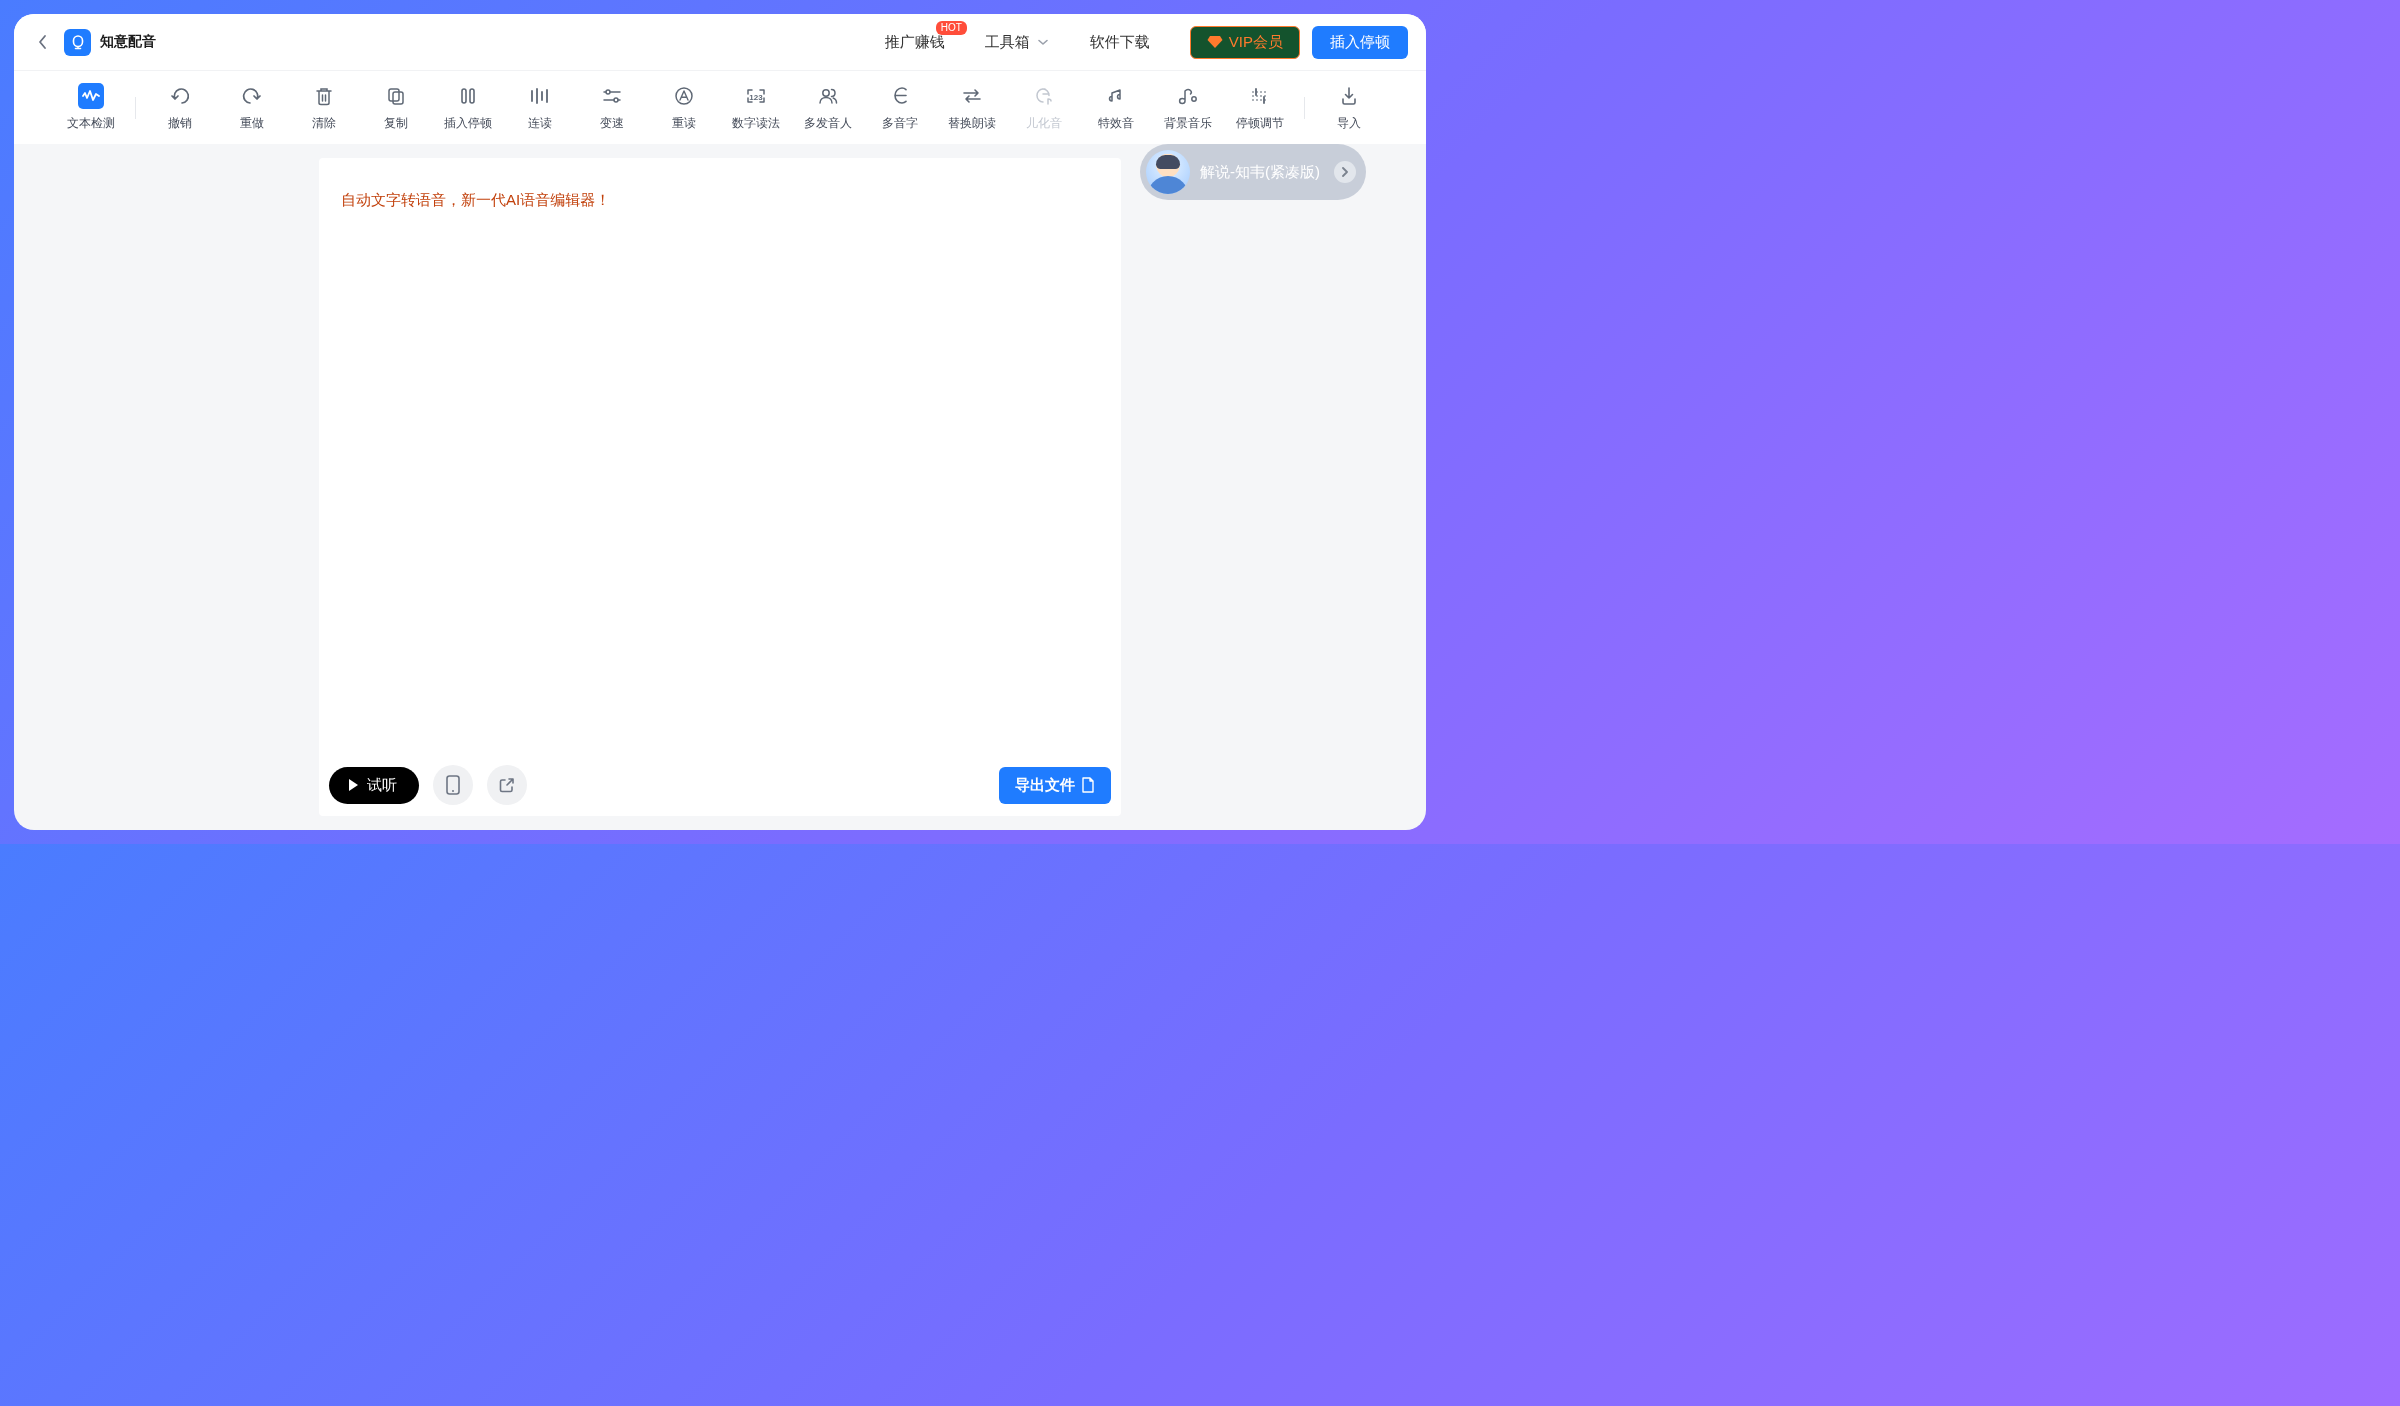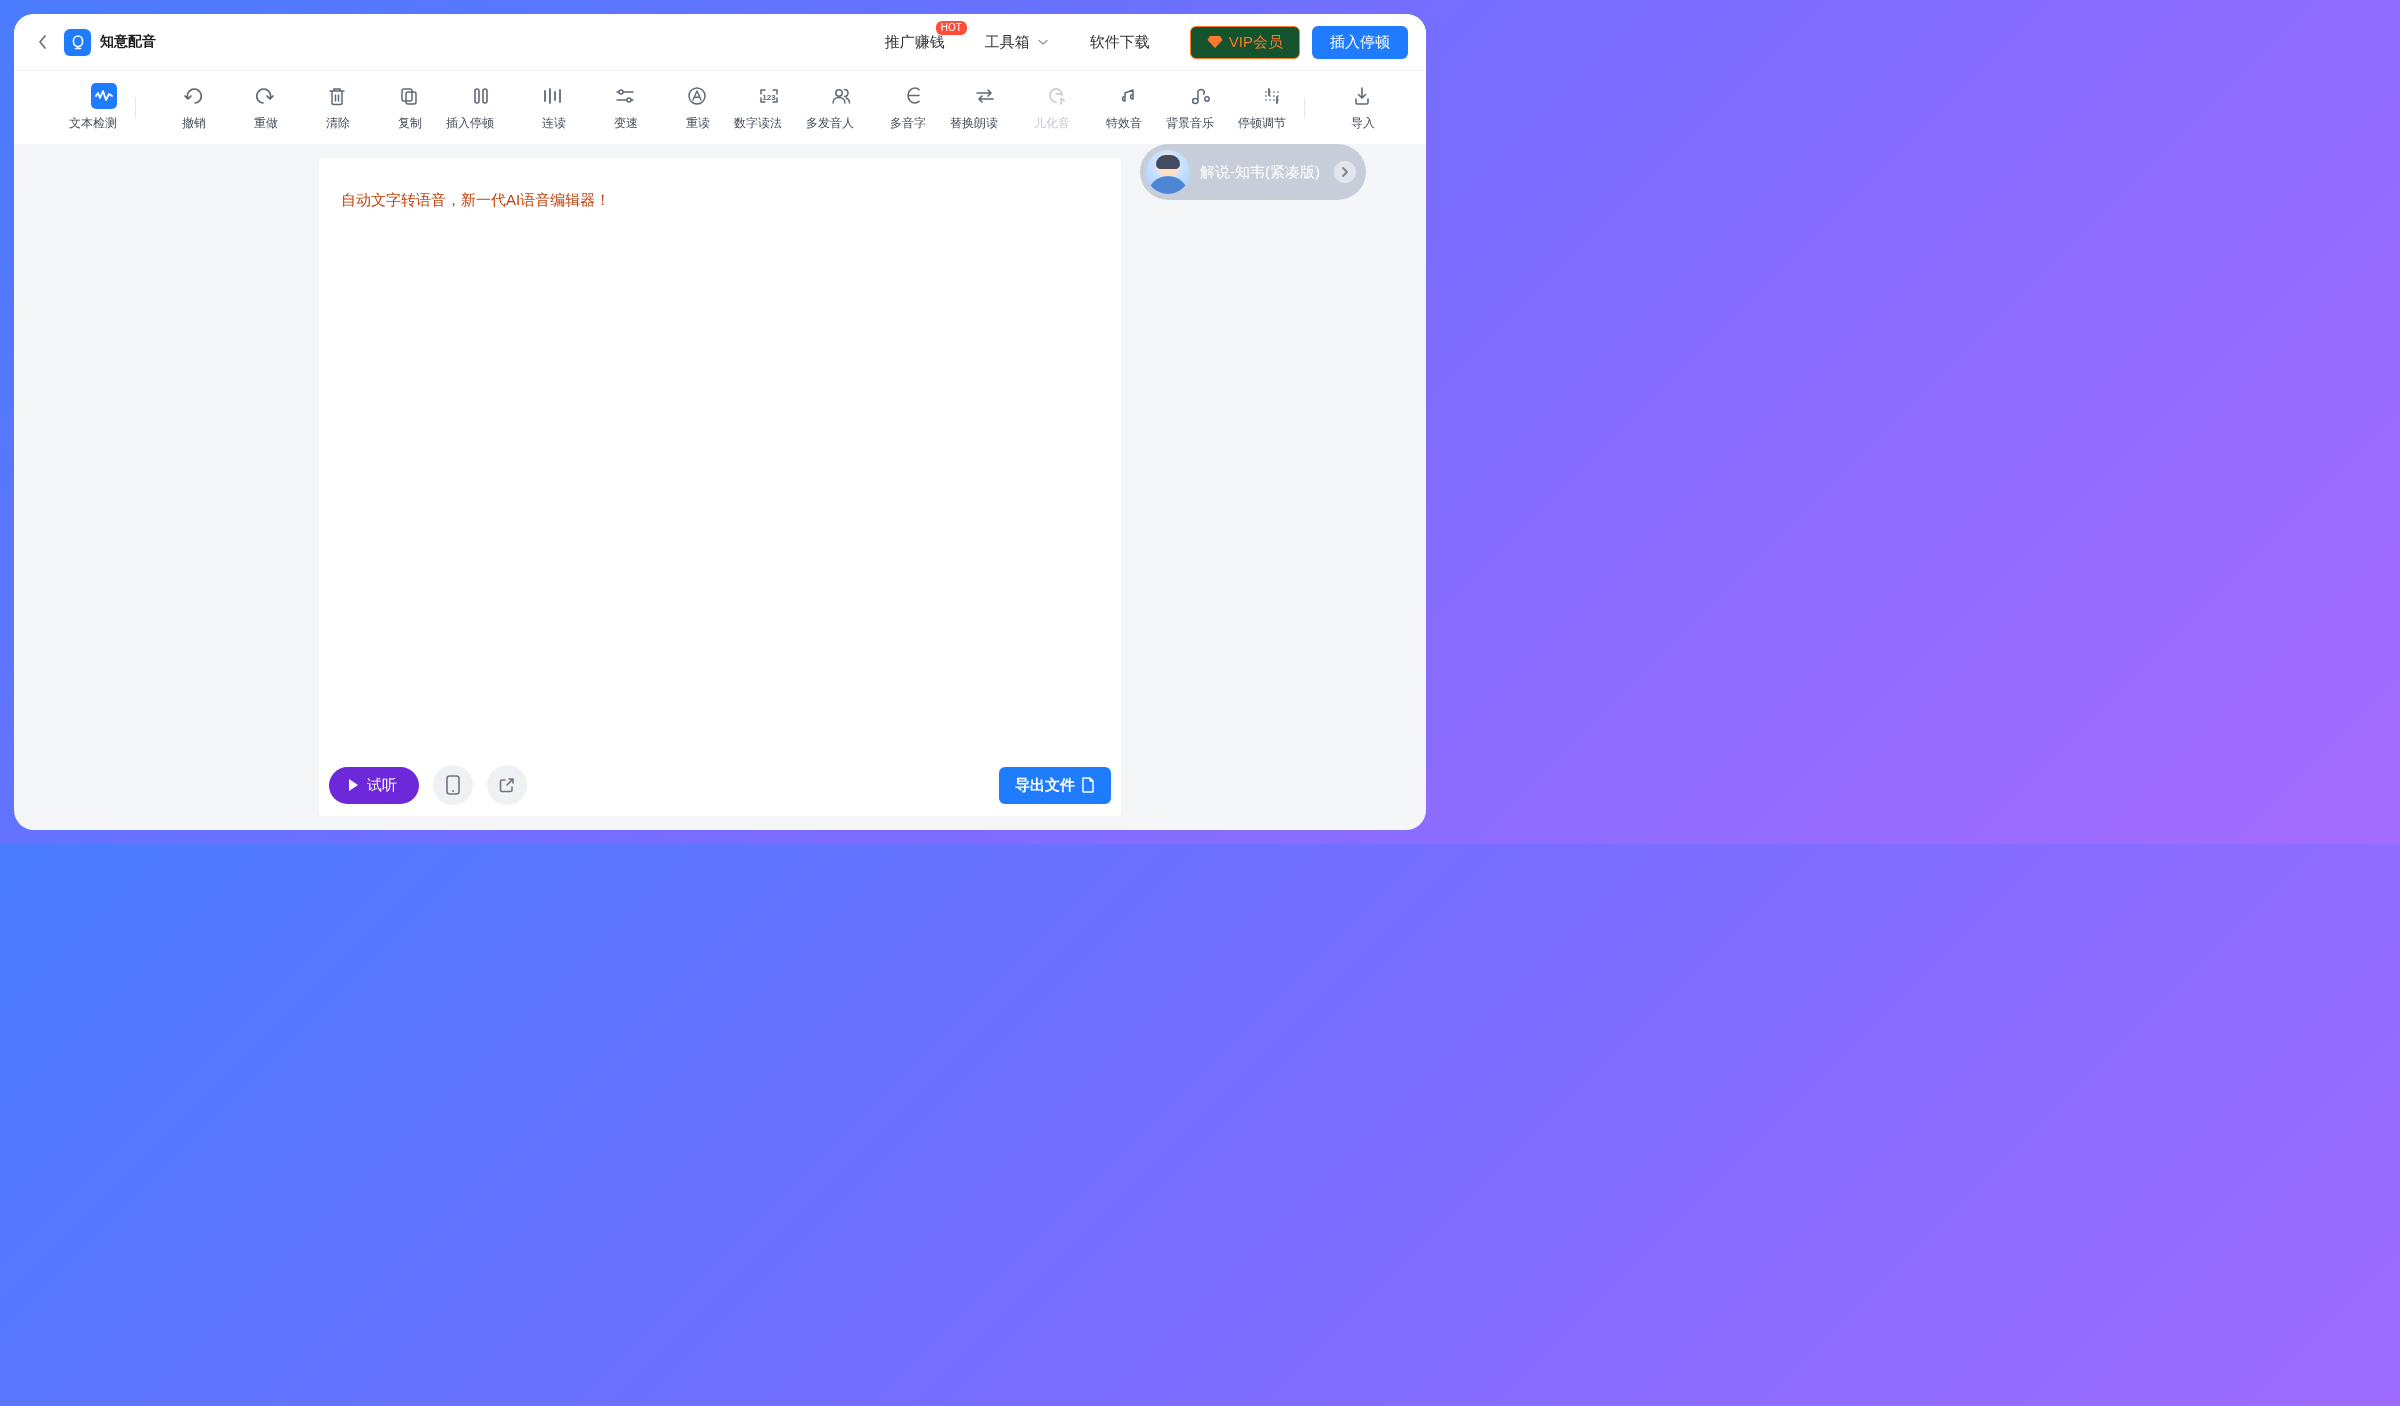--- a/index.html
+++ b/index.html
@@ -95,21 +95,21 @@
       height: 74px;
       background: #ffffff;
       display: flex;
       align-items: center;
       justify-content: center;
       border-top: 1px solid #f1f2f4;
     }
     .tool-item {
       display: flex;
       flex-direction: column;
-      align-items: flex-end;
+      align-items: center;
       margin: 0 10px;
       cursor: pointer;
       min-width: 52px;
     }
     .tool-icon {
       width: 26px; height: 26px;
       display: flex; align-items: center; justify-content: center;
       color: #5f6875;
       margin-bottom: 6px;
     }
@@ -162,21 +162,21 @@
     .autosave { color: #9aa0ab; display: flex; align-items: center; }
     .clock-ic { width: 14px; height:14px; margin-right: 6px; color:#b5bac2; }
     .status-right { margin-left: auto; color: #3a3f48; display: flex; align-items: center; gap: 14px; }
     .action-bar {
       height: 62px;
       display: flex;
       align-items: center;
       padding: 0 10px;
     }
     .btn-play {
-      background: #6d28d9;
+      background: #000000;
       color: #fff;
       border: none;
       border-radius: 24px;
       padding: 9px 22px 9px 16px;
       font-size: 15px;
       display: flex; align-items: center;
       cursor: pointer;
     }
     .btn-play .pl-ic { margin-right: 6px; }
     .btn-circle {

